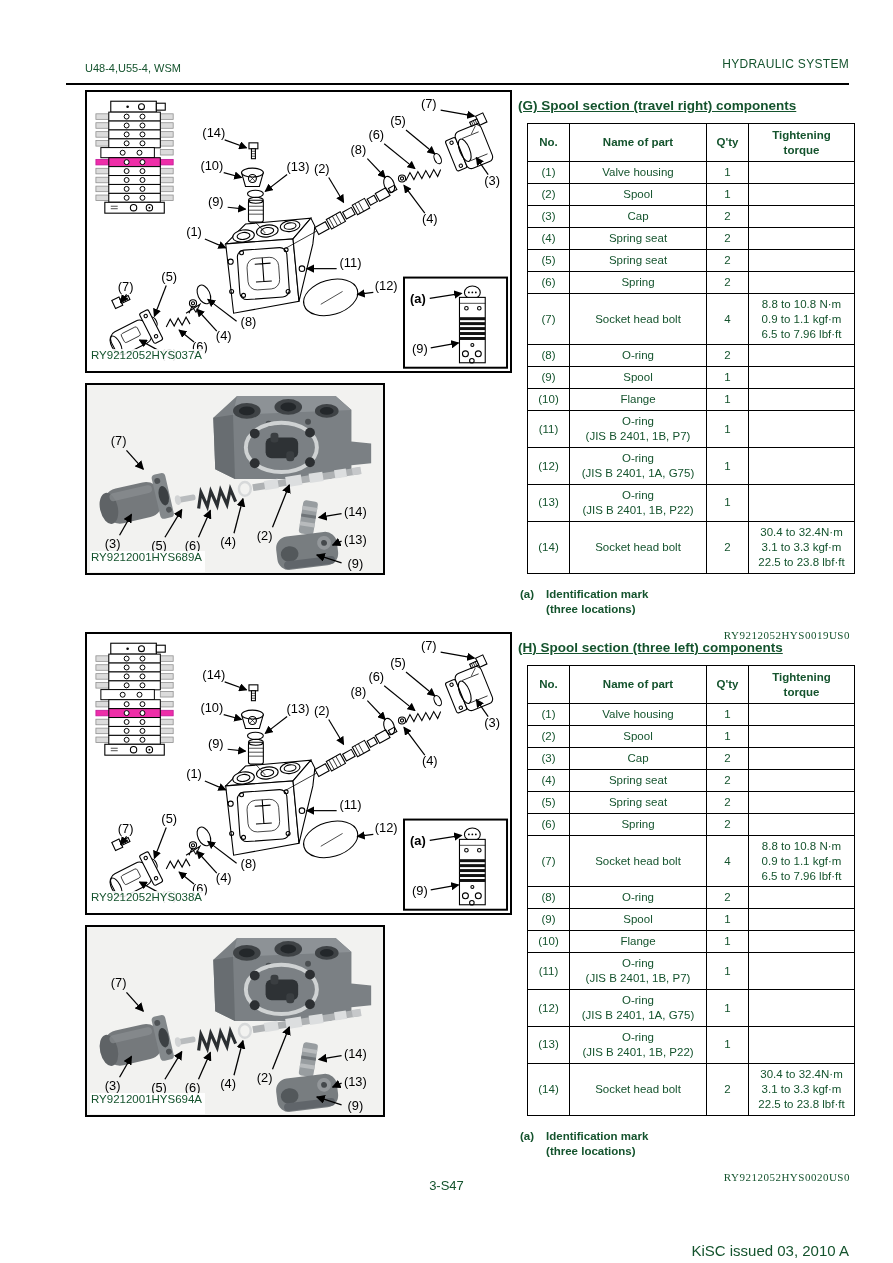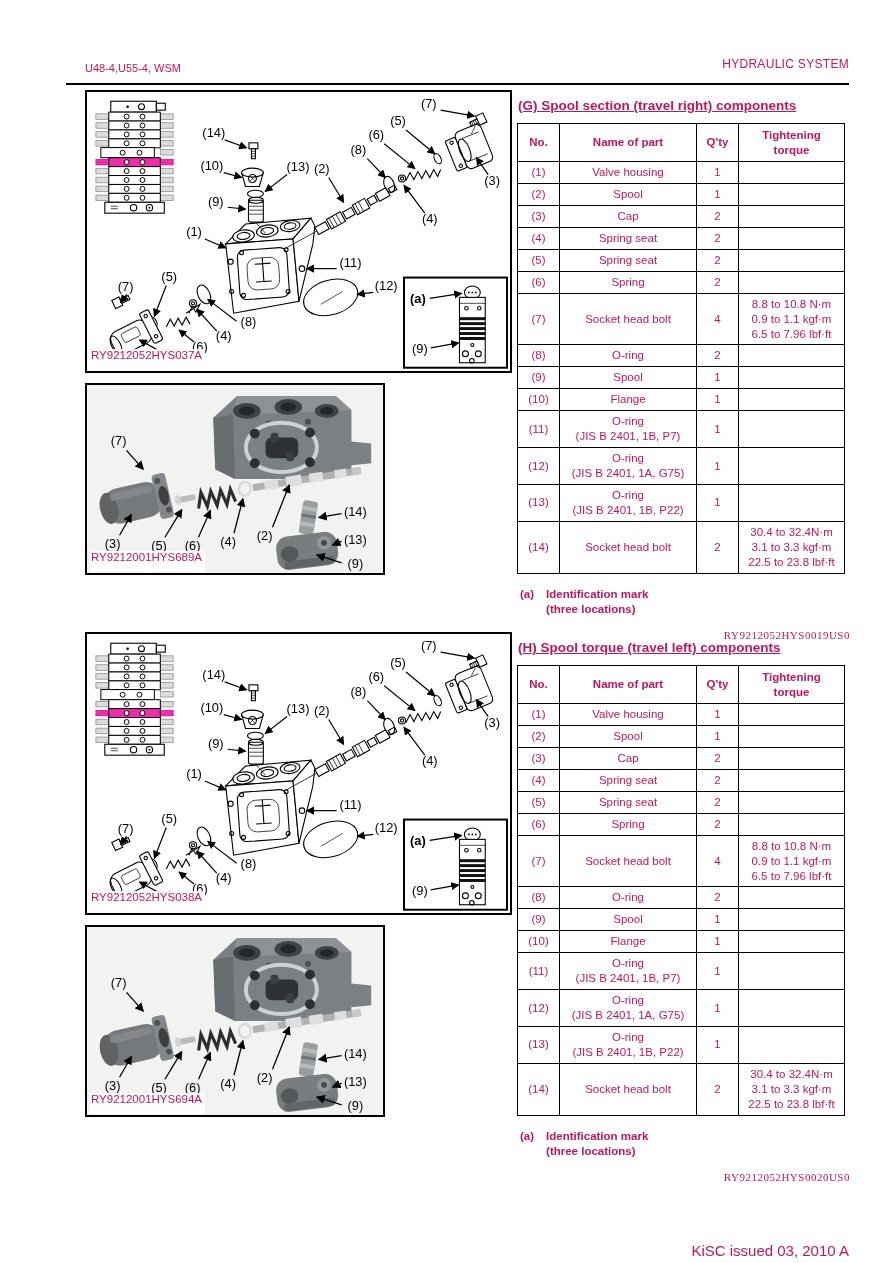--- a/index.html
+++ b/index.html
@@ -1,33 +1,33 @@
 <!DOCTYPE html>
 <html style="--hl: #ee2ea8;"><head>
 <meta charset="utf-8">
 <style>
   html,body{margin:0;padding:0;background:#fff;}
   .page{position:relative;width:893px;height:1263px;background:#fff;overflow:hidden;
-        font-family:"Liberation Sans",sans-serif;color:#be185d;}
+        font-family:"Liberation Sans",sans-serif;color:#14532d;}
   
   .header-left{position:absolute;left:85px;top:62px;font-size:11px;}
   .header-right{position:absolute;right:44px;top:57px;font-size:12px;letter-spacing:.3px;}
   .header-rule{position:absolute;left:66px;right:44px;top:83px;height:2px;background:#000;}
   
   .section{position:absolute;left:85px;width:766px;height:540px;}
   .sec-0{top:90px;}
   .sec-1{top:632px;}
   .fig-box{position:absolute;border:2px solid #000;background:#fff;box-sizing:border-box;}
   .fig-exploded{left:0;top:0;width:427px;height:283px;}
   .fig-photo{left:0;top:293px;width:300px;height:192px;background:#f2f2f0;}
   .fig-code{position:absolute;left:3px;bottom:1px;font-size:11.5px;background:rgba(255,255,255,.88);
             padding:0 3px 8px 1px;line-height:1.15;}
   .right-col{position:absolute;left:432px;top:0;width:334px;}
   .sec-title{font-size:13.5px;font-weight:bold;text-decoration:underline;margin:8px 0 10px 1px;}
-  table.parts{border-collapse:collapse;width:327px;margin-left:0;table-layout:fixed;}
+  table.parts{border-collapse:collapse;width:327px;margin-left:10px;table-layout:fixed;}
   table.parts th,table.parts td{border:1px solid #000;font-size:11.5px;line-height:1.3;
             padding:3px 6px;vertical-align:middle;box-sizing:border-box;}
   table.parts th{text-align:center;font-weight:bold;height:38px;white-space:pre-line;padding:2px 2px;}
   td.c-no,td.c-qty{text-align:center;}
   td.c-name,td.c-torque{text-align:center;white-space:pre-line;}
   td.c-no{height:21px;}
   .note{display:flex;gap:12px;font-weight:bold;font-size:11.5px;margin:13px 0 0 3px;line-height:1.3;}
   .ref-code{font-family:Liberation Serif, serif;font-size:11px;text-align:right;
             margin:12px 1px 0 0;letter-spacing:.5px;}
   
@@ -56,20 +56,21 @@
       <path d="M0,0 L8,4 L0,8 z" fill="#000"></path>
     </marker>
   </defs>
 </svg>
 
 <div class="page" id="page">
   <div class="header-left">U48-4,U55-4, WSM</div>
   <div class="header-right">HYDRAULIC SYSTEM</div>
   <div class="header-rule"></div>
 
+  <div class="page-number">3-S47</div>
   <div class="issue-note">KiSC issued 03, 2010 A</div>
 <div class="section sec-0">
   <div class="fig-box fig-exploded">
     <svg viewBox="0 0 427 279" width="423" height="279">
 
       <g transform="translate(10,8)">
         <rect x="14" y="0" width="46" height="11" class="ln"></rect>
         <circle cx="31" cy="5.5" r="1.3" fill="#000"></circle>
         <circle cx="45" cy="5.5" r="3" class="ln2"></circle>
         <rect x="60" y="2" width="9" height="7" class="ln"></rect>
@@ -874,21 +875,21 @@
         <text x="272" y="160" text-anchor="middle" class="photo-label">(13)</text>
             <line x1="258" y1="157" x2="249" y2="161" class="plead"></line>
         <text x="272" y="184" text-anchor="middle" class="photo-label">(9)</text>
             <line x1="258" y1="179" x2="233" y2="171" class="plead"></line>
       </g>
     </svg>
     <div class="fig-code">RY9212001HYS694A</div>
   </div>
 
   <div class="right-col">
-    <h2 class="sec-title">(H) Spool torque (travel left) components</h2>
+    <h2 class="sec-title">(H) Spool section (three left) components</h2>
     <table class="parts">
       <colgroup>
             <col style="width:42px">
             <col style="width:137px">
             <col style="width:42px">
             <col style="width:106px">
           </colgroup>
       <thead>
         <tr>
           <th>No.</th>

